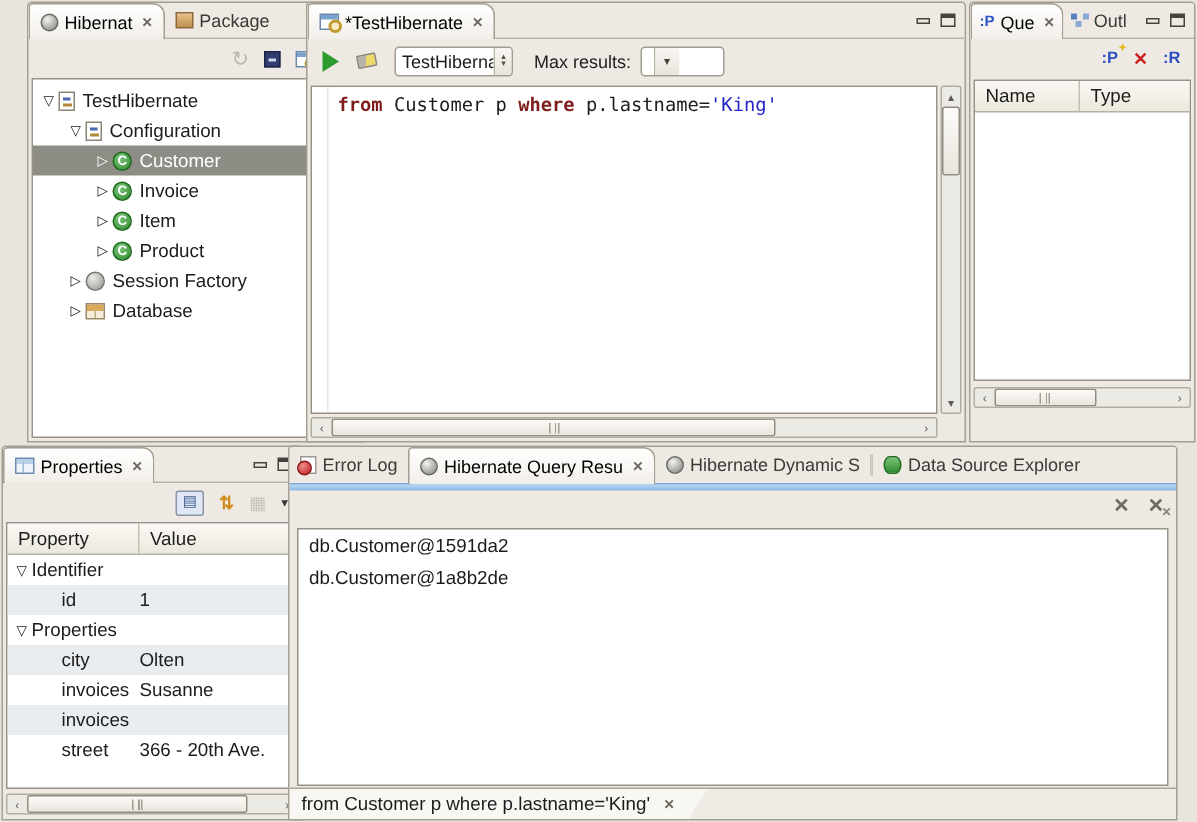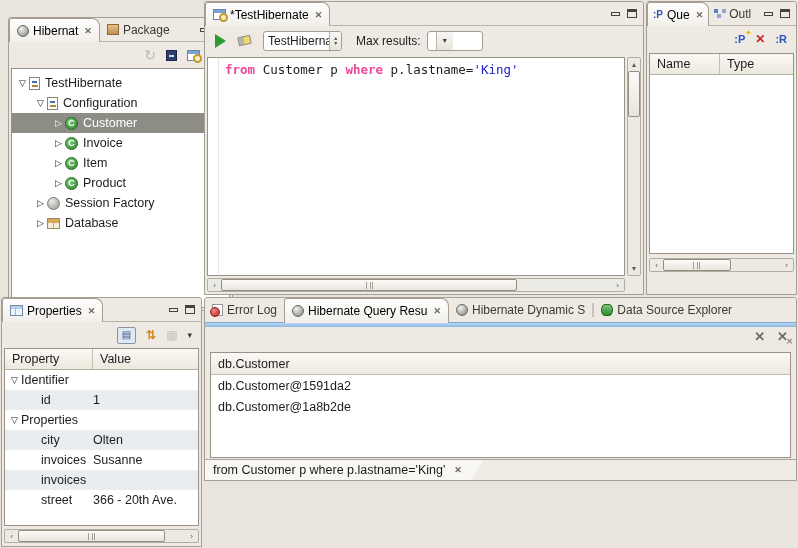--- a/index.html
+++ b/index.html
@@ -1,24 +1,24 @@
 <!DOCTYPE html>
 <html><head>
 <meta charset="utf-8">
 <style>
 * { margin:0; padding:0; box-sizing:border-box; }
 html,body { width:798px; height:548px; }
 body { position:relative; background:#e9e5de; font-family:"Liberation Sans",sans-serif; font-size:12px; color:#1c1c1c; overflow:hidden; }
 
 .panel { position:absolute; border:1px solid #a59f93; border-radius:3px 3px 0 0; background:#eeeae3; display:flex; flex-direction:column; overflow:hidden; }
-#p-explorer { left:8px; top:1px; width:225px; height:294px;margin-top:16px; }
+#p-explorer { left:18px; top:1px; width:225px; height:294px; }
 #p-editor   { left:204px; top:1px; width:440px; height:294px; }
 #p-params   { left:646px; top:1px; width:151px; height:294px; }
 #p-props    { left:1px; top:297px; width:201px; height:250px; }
-#p-results  { left:204px; top:297px; width:593px; height:184px; }
+#p-results  { left:192px; top:297px; width:593px; height:250px; }
 
 .tabstrip { height:24px; display:flex; align-items:stretch; position:relative; border-bottom:1px solid #b8b3a7; background:#eeeae3; flex:none; }
 .tab { display:flex; align-items:center; gap:4px; padding:0 7px; color:#3a3a36; white-space:nowrap; }
 .tab.active { background:linear-gradient(#ffffff,#f2efe9); border:1px solid #a59f93; border-bottom:none; border-radius:3px 8px 0 0; margin-bottom:-1px; color:#000; }
 .tabsep { width:1px; background:#c9c4b9; margin:5px 0; flex:none; }
 .close { font-size:9px; font-weight:bold; color:#6b675e; margin-left:2px; }
 .minmax { margin-left:auto; display:flex; align-items:center; gap:7px; padding-right:6px; flex:none; }
 .mm-min { width:9px; height:4px; border:1px solid #45433d; align-self:center; }
 .mm-max { width:10px; height:9px; border:1px solid #45433d; border-top-width:3px; }
 
@@ -88,21 +88,21 @@
 .hscroll .sb-btn { width:13px; } .vscroll .sb-btn { height:13px; }
 .sb-track { flex:1; position:relative; }
 .sb-thumb { position:absolute; background:linear-gradient(#fcfbf9,#e9e5dd); border:1px solid #938e82; border-radius:2px; display:flex; align-items:center; justify-content:center; }
 .hscroll .sb-thumb { top:0; bottom:0; } .vscroll .sb-thumb { left:0; right:0; }
 .grip { width:7px; height:7px; border-left:1px solid #a39e92; border-right:1px solid #a39e92; background:linear-gradient(90deg,transparent 3px,#a39e92 3px,#a39e92 4px,transparent 4px); }
 
 
 .edit-body { flex:1; margin:2px; display:grid; grid-template-columns:1fr 14px; grid-template-rows:1fr 14px; gap:2px; }
 .code-area { background:#fff; border:1px solid #989288; position:relative; padding:4px 4px 0 17px; font-family:"DejaVu Sans Mono",monospace; font-size:12.5px; white-space:pre; overflow:hidden; }
 .code-area::before { content:''; position:absolute; left:10px; top:0; bottom:0; width:1px; background:#e8e5de; }
-.kw { color:#ec4899; font-weight:bold; }
+.kw { color:#7f1d1d; font-weight:bold; }
 .st { color:#2323c8; }
 
 
 .grid-head { display:flex; height:21px; border-bottom:1px solid #b5b0a5; background:linear-gradient(#fbf9f5,#ebe8dc); font-size:12.5px; flex:none; }
 .grid-head .hc { display:flex; align-items:center; padding-left:7px; border-right:1px solid #c5c0b4; }
 .grid-head .hc:last-child { border-right:none; flex:1; }
 
 
 .prow { height:20px; display:flex; align-items:center; font-size:12.5px; }
 .prop-rows .prow:nth-child(even) { background:#e9edf0; }
@@ -388,21 +388,20 @@
     </div>
 
   </div>
   <div class="bluebar"></div>
   <div class="res-body">
     <div class="res-toolbar">
       <span class="remx-icon">✕</span>
       <span class="remx-icon"><span>✕</span><i>✕</i></span>
     </div>
     <div class="res-table">
-      <div class="res-head">db.Customer</div>
       <div class="res-row">db.Customer@1591da2</div>
       <div class="res-row">db.Customer@1a8b2de</div>
     </div>
     <div class="res-footer">
       <div class="ftab">
         <span>from Customer p where p.lastname='King'</span>
         <span class="close">✕</span>
       </div>
     </div>
   </div>

